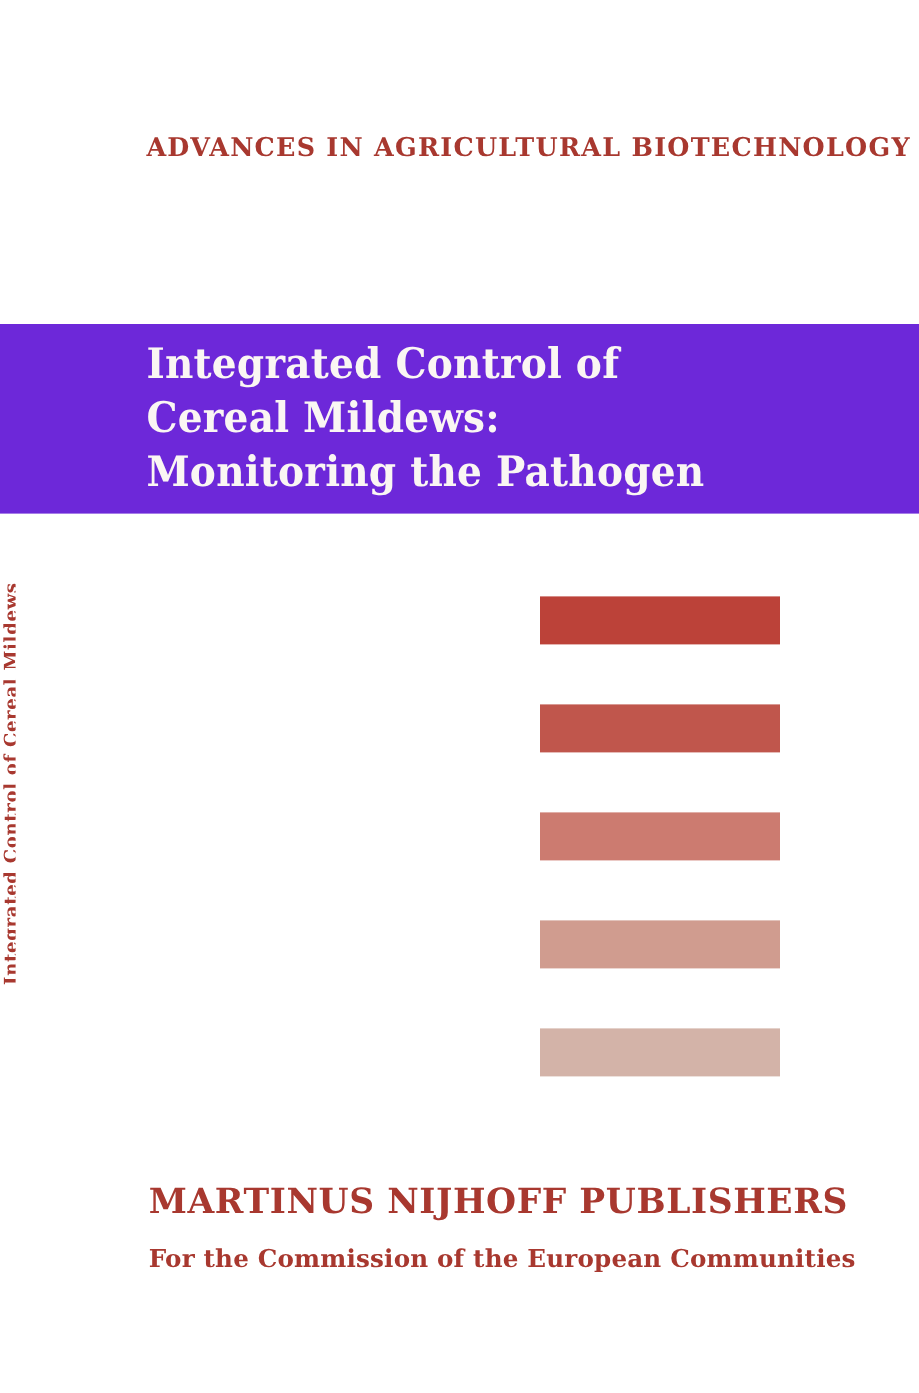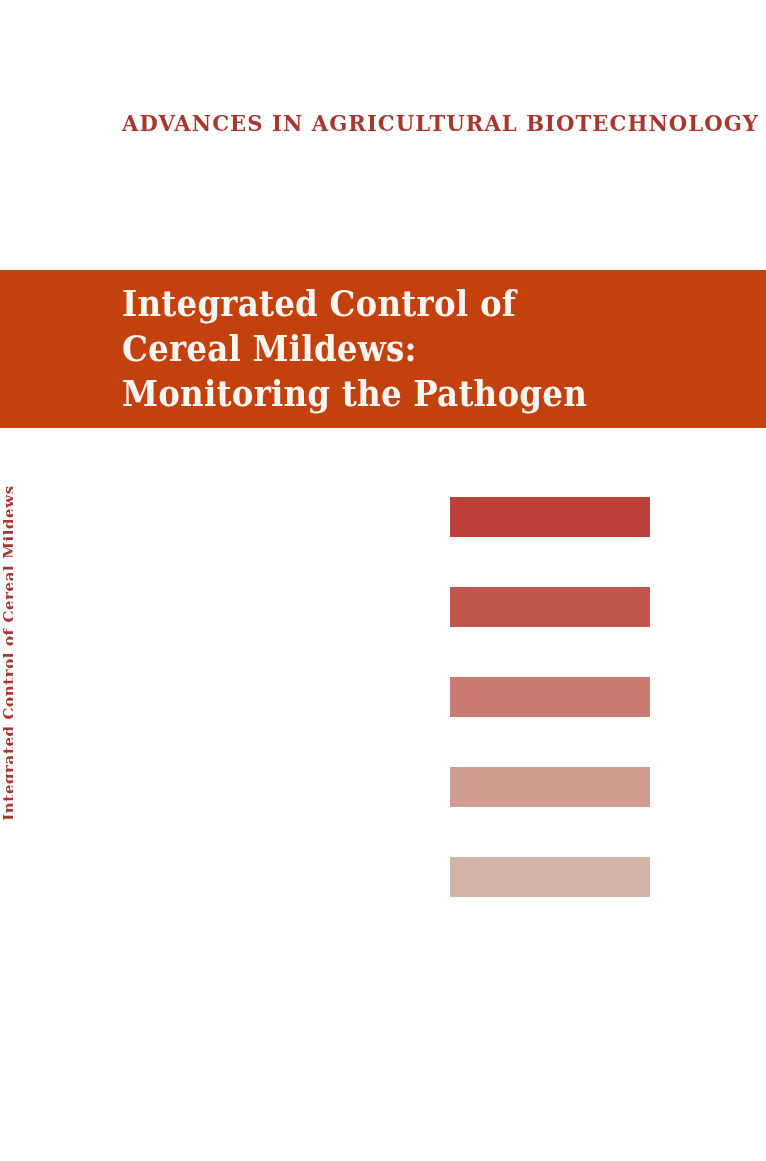--- a/index.html
+++ b/index.html
@@ -33,21 +33,21 @@
     transform-origin: left center;
   }
 
   
   .title-band {
     position: absolute;
     left: 0;
     top: 270px;
     width: 766px;
     height: 158px;
-    background: #c2410c;
+    background: #6d28d9;
   }
   .title-band .title-stack {
     position: absolute;
     left: 122px;
     top: 11px;
     color: #FAF6F3;
     font-family: "DejaVu Serif", "Liberation Serif", serif;
     font-weight: bold;
   }
   .title-line {
@@ -166,14 +166,18 @@
 
 
   <div class="bar-stack">
     <div class="color-bar" style="background-color: rgb(188, 66, 57);"></div>
     <div class="color-bar" style="background-color: rgb(192, 86, 76);"></div>
     <div class="color-bar" style="background-color: rgb(204, 123, 112);"></div>
     <div class="color-bar" style="background-color: rgb(208, 156, 143);"></div>
     <div class="color-bar" style="background-color: rgb(211, 179, 168);"></div>
   </div>
 
+  <div class="publisher">
+    <div class="publisher-name">MARTINUS NIJHOFF PUBLISHERS</div>
+    <div class="publisher-sub">For the Commission of the European Communities</div>
+  </div>
 
 </div>
 
 </body></html>

